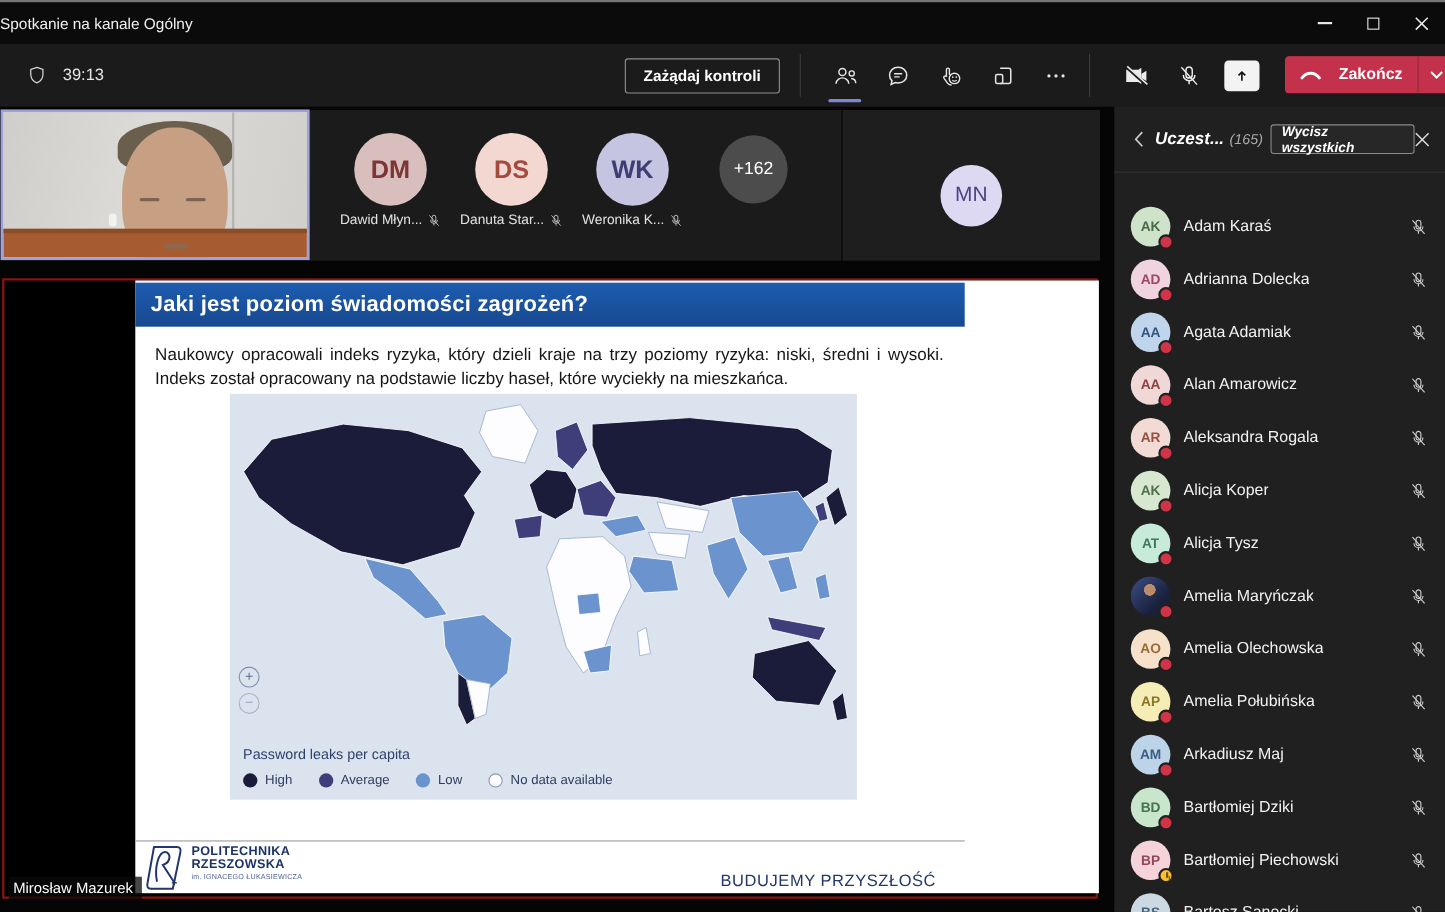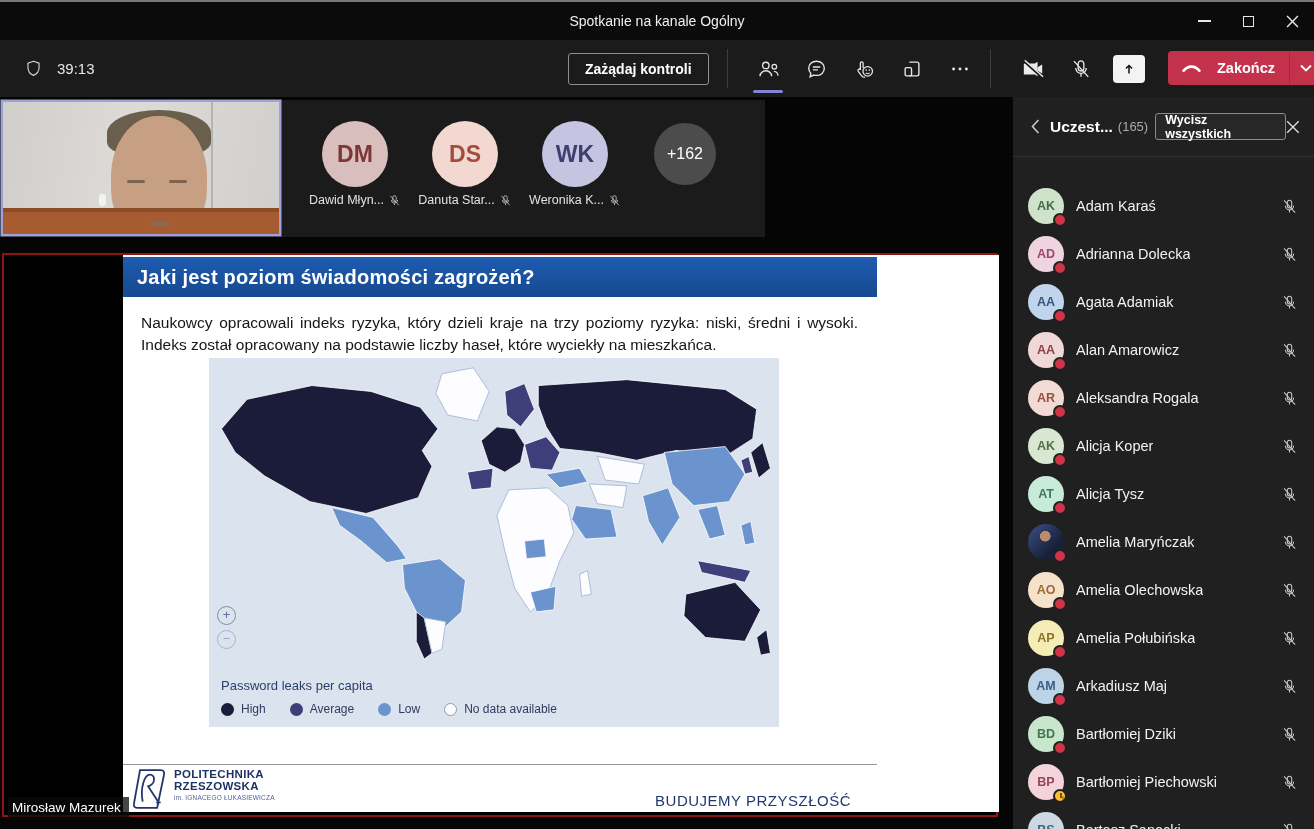--- a/index.html
+++ b/index.html
@@ -4,21 +4,21 @@
 <style>
   html,body{margin:0;padding:0;background:#000;}
   *{box-sizing:border-box;}
   .app{position:relative;width:1314px;height:829px;background:#0a0a0a;overflow:hidden;
        font-family:"Liberation Sans","DejaVu Sans",sans-serif;color:#fff;}
   .topline{position:absolute;left:0;top:0;width:100%;height:2px;background:#777;z-index:9;}
 
   
   .titlebar{position:absolute;left:0;top:0;width:1314px;height:40px;background:#0b0b0b;}
   .titlebar .title{position:absolute;left:0;right:0;top:0;height:40px;line-height:42px;
-        text-align:center;font-size:14px;color:#f0f0f0;}
+        text-align:left;font-size:14px;color:#f0f0f0;}
   .wincontrols{position:absolute;right:0;top:2px;height:38px;display:flex;}
   .winbtn{width:44px;height:38px;display:flex;align-items:center;justify-content:center;color:#e8e8e8;}
   .winbtn .minus{width:13px;height:1.5px;background:#e8e8e8;}
   .winbtn .square{width:11px;height:11px;border:1.5px solid #e8e8e8;}
 
   
   .toolbar{position:absolute;left:0;top:40px;width:1314px;height:63px;background:#1b1b1b;}
   .meet-info{position:absolute;left:24px;top:0;height:57px;display:flex;align-items:center;gap:14px;}
   .timer{font-size:15px;color:#e6e6e6;}
   .btn-request{position:absolute;left:568px;top:13px;height:32px;padding:0 16px;
@@ -93,21 +93,21 @@
         align-items:center;justify-content:space-between;padding:0 26px 0 8px;}
   .logo-wrap{display:flex;align-items:flex-start;gap:7px;}
   .logo-text{display:flex;flex-direction:column;line-height:1.12;}
   .logo-l1,.logo-l2{font-size:11.5px;font-weight:bold;color:#1d3363;letter-spacing:.3px;}
   .logo-l3{font-size:6.5px;color:#51639a;margin-top:1px;letter-spacing:.2px;}
   .footer-right{font-size:15px;color:#21386e;letter-spacing:.5px;margin-top:24px;}
 
   
   .panel{position:absolute;left:1013px;top:97px;width:301px;height:732px;background:#202020;}
   .panel-header{position:absolute;left:0;top:0;width:301px;height:60px;display:flex;align-items:center;
-        border-bottom:1px solid #333;}
+        border-bottom:1px solid #333;font-style:italic;}
   .back-ic{margin-left:18px;color:#c8c8c8;}
   .panel-title{font-size:15.5px;font-weight:bold;color:#fff;margin-left:10px;}
   .panel-count{font-size:13px;color:#ababab;margin-left:5px;}
   .btn-muteall{margin-left:7px;height:27px;padding:0 9px;background:#272727;border:1px solid #8a8a8a;
         border-radius:3px;color:#fff;font-size:12.5px;font-weight:bold;display:flex;align-items:center;}
   .panel-close{margin-left:auto;margin-right:14px;color:#dcdcdc;}
   .p-list{position:absolute;left:0;top:61px;width:301px;height:671px;overflow:hidden;padding-top:24px;}
   .p-row{height:48px;display:flex;align-items:center;padding:0 16px 0 15px;}
   .p-avatar-wrap{position:relative;width:36px;height:36px;flex:none;}
   .p-avatar{width:36px;height:36px;border-radius:50%;display:flex;align-items:center;justify-content:center;
@@ -299,20 +299,23 @@
               <use href="#icon-mic-off"></use>
             </svg>
     </div>
   </div>
 
   <div class="fs-cell">
     <div class="fs-overflow">+162</div>
   </div>
 </div>
 
+    <div class="mn-tile">
+      <div class="mn-avatar">MN</div>
+    </div>
 
     <div class="share-frame"></div>
 
     <div class="slide">
       <div class="slide-banner">
         <span>Jaki jest poziom świadomości zagrożeń?</span>
       </div>
       <div class="slide-body">Naukowcy opracowali indeks ryzyka, który dzieli kraje na trzy poziomy ryzyka: niski, średni i wysoki. Indeks został opracowany na podstawie liczby haseł, które wyciekły na mieszkańca.</div>
 
       <div class="mapblock">

